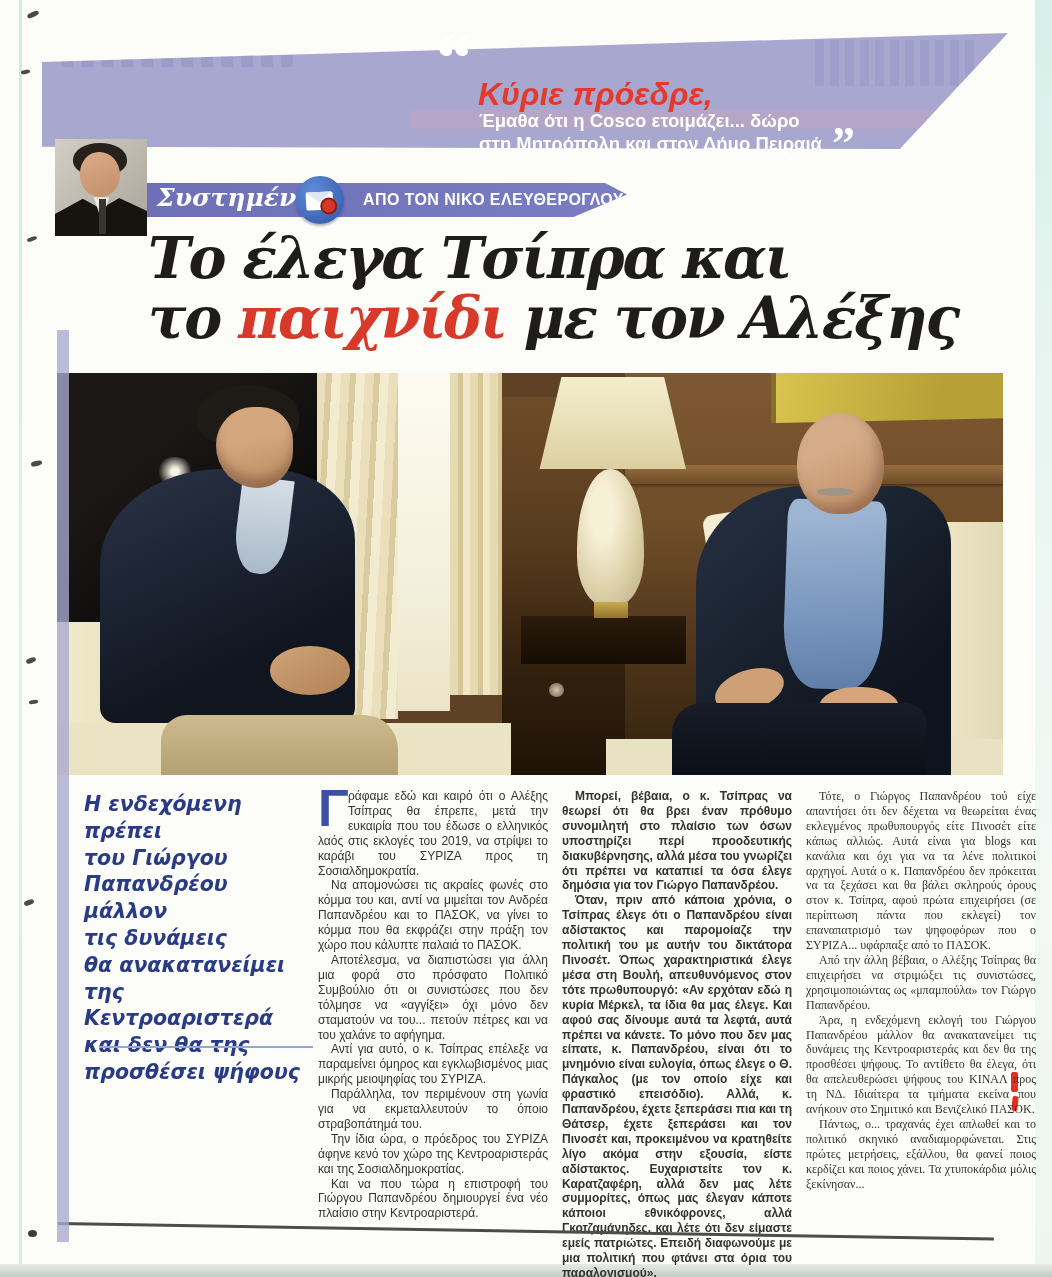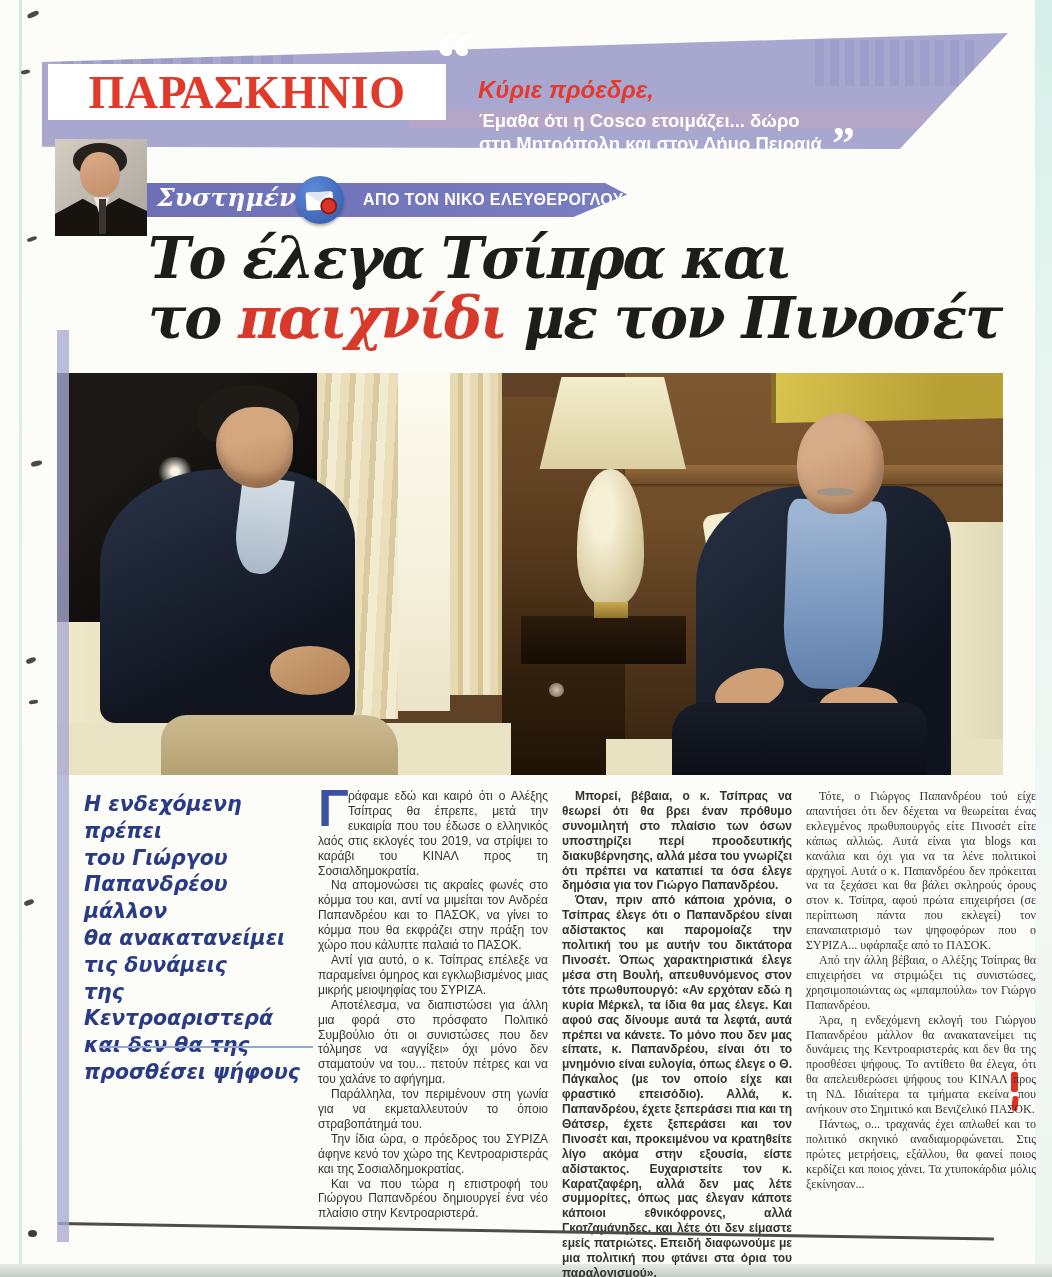--- a/index.html
+++ b/index.html
@@ -35,21 +35,21 @@
   .band-ghost2{position:absolute;left:80%;top:6%;width:17%;height:40%;
     background:repeating-linear-gradient(90deg,rgba(70,90,150,.10) 0 9px,rgba(70,90,150,0) 9px 15px);}
   .brand-box{position:absolute;left:48px;top:64px;width:398px;height:56px;background:#ffffff;
     display:flex;align-items:center;justify-content:center;}
   .brand{font-family:"Liberation Serif","DejaVu Serif",serif;font-weight:bold;font-size:46px;
     color:#e23a2a;letter-spacing:.5px;}
 
   
   .quote-open{position:absolute;left:436px;top:30px;font-family:"Liberation Serif","DejaVu Serif",serif;
     font-weight:bold;font-size:72px;color:#fff;line-height:.8;}
-  .quote-lead{position:absolute;left:478px;top:76px;font-style:italic;font-weight:bold;font-size:24px;color:#e5392b;}
+  .quote-lead{position:absolute;left:478px;top:76px;font-style:italic;font-weight:bold;font-size:32px;color:#e5392b;}
   .quote-l1{position:absolute;left:479px;top:110px;font-weight:bold;font-size:18.5px;color:#fff;}
   .quote-l2{position:absolute;left:479px;top:133px;font-weight:bold;font-size:18.5px;color:#fff;display:flex;}
   .quote-close{font-family:"Liberation Serif","DejaVu Serif",serif;font-weight:bold;font-size:46px;
     line-height:22px;margin-left:10px;}
 
   
   .author-photo{position:absolute;left:55px;top:139px;width:92px;height:97px;overflow:hidden;z-index:4;
     background:linear-gradient(135deg,#d3cdc2,#a9a49b);}
   .ap-hair{left:20%;top:4%;width:58%;height:34%;background:#26211d;border-radius:50% 50% 45% 45%;}
   .ap-face{left:27%;top:13%;width:44%;height:47%;background:linear-gradient(160deg,#dcab88,#c28e6a);border-radius:48% 52% 50% 50%;}
@@ -166,23 +166,20 @@
   <div class="dot"></div>
   <div class="pen-red"></div>
   <div class="pen-red2"></div>
 
   <div class="top-band">
     <div class="band-ghost"></div>
     <div class="band-ghost2"></div>
     <div class="band-stripe"></div>
   </div>
 
-  <div class="brand-box">
-    <span class="brand">ΠΑΡΑΣΚΗΝΙΟ</span>
-  </div>
 
   <div class="quote-open">“</div>
   <div class="quote-lead">Κύριε πρόεδρε,</div>
   <div class="quote-l1">Έμαθα ότι η Cosco ετοιμάζει... δώρο</div>
   <div class="quote-l2">
     <span>στη Μητρόπολη και στον Δήμο Πειραιά</span>
     <span class="quote-close">”</span>
   </div>
 
   <div class="author-photo">
@@ -199,21 +196,21 @@
   </div>
   <div class="env-icon">
     <i class="env-body">
       <i class="env-flap"></i>
       <i class="env-badge"></i>
     </i>
   </div>
 
   <h1 class="headline">
     <span class="hl-line">Το έλεγα Τσίπρα και</span>
-    <span class="hl-line"><span>το </span><span class="hl-red">παιχνίδι</span><span> με τον Πινοσέτ</span></span>
+    <span class="hl-line"><span>το </span><span class="hl-red">παιχνίδι</span><span> με τον Αλέξης</span></span>
   </h1>
 
   <div class="photo">
     <i class="ph-dark"></i>
     <i class="ph-spot"></i>
     <i class="ph-curtain1"></i>
     <i class="ph-window"></i>
     <i class="ph-curtain2"></i>
     <i class="ph-cabinet"></i>
     <i class="ph-knob"></i>
@@ -244,33 +241,33 @@
     <i class="pp-legs"></i>
   </div>
 
   <div class="v-strip"></div>
 
   <aside class="standfirst">
     <div>Η ενδεχόμενη</div>
     <div>πρέπει</div>
     <div>του Γιώργου</div>
     <div>Παπανδρέου μάλλον</div>
+    <div>τις δυνάμεις</div>
     <div>θα ανακατανείμει</div>
-    <div>τις δυνάμεις</div>
     <div>της Κεντροαριστερά</div>
     <div>και δεν θα της</div>
     <div>προσθέσει ψήφους</div>
   </aside>
   <div class="sf-rule"></div>
 
   <div class="col c1">
-    <p class="pf"><span class="dc">Γ</span><span>ράφαμε εδώ και καιρό ότι ο Αλέξης Τσίπρας θα έπρεπε, μετά την ευκαιρία που του έδωσε ο ελληνικός λαός στις εκλογές του 2019, να στρίψει το καράβι του ΚΙΝΑΛ προς τη Σοσιαλδημοκρατία.</span></p>
+    <p class="pf"><span class="dc">Γ</span><span>ράφαμε εδώ και καιρό ότι ο Αλέξης Τσίπρας θα έπρεπε, μετά την ευκαιρία που του έδωσε ο ελληνικός λαός στις εκλογές του 2019, να στρίψει το καράβι του ΣΥΡΙΖΑ προς τη Σοσιαλδημοκρατία.</span></p>
     <p class="pi">Να απομονώσει τις ακραίες φωνές στο κόμμα του και, αντί να μιμείται τον Ανδρέα Παπανδρέου και το ΠΑΣΟΚ, να γίνει το κόμμα που θα εκφράζει στην πράξη τον χώρο που κάλυπτε παλαιά το ΠΑΣΟΚ.</p>
+    <p class="pi">Αποτέλεσμα, να διαπιστώσει για άλλη μια φορά στο πρόσφατο Πολιτικό Συμβούλιο ότι οι συνιστώσες που δεν τόλμησε να «αγγίξει» όχι μόνο δεν σταματούν να του... πετούν πέτρες και να του χαλάνε το αφήγημα.</p>
     <p class="pi">Αντί για αυτό, ο κ. Τσίπρας επέλεξε να παραμείνει όμηρος και εγκλωβισμένος μιας μικρής μειοψηφίας του ΣΥΡΙΖΑ.</p>
-    <p class="pi">Αποτέλεσμα, να διαπιστώσει για άλλη μια φορά στο πρόσφατο Πολιτικό Συμβούλιο ότι οι συνιστώσες που δεν τόλμησε να «αγγίξει» όχι μόνο δεν σταματούν να του... πετούν πέτρες και να του χαλάνε το αφήγημα.</p>
     <p class="pi">Παράλληλα, τον περιμένουν στη γωνία για να εκμεταλλευτούν το όποιο στραβοπάτημά του.</p>
     <p class="pi">Την ίδια ώρα, ο πρόεδρος του ΣΥΡΙΖΑ άφηνε κενό τον χώρο της Κεντροαριστεράς και της Σοσιαλδημοκρατίας.</p>
     <p class="pi">Και να που τώρα η επιστροφή του Γιώργου Παπανδρέου δημιουργεί ένα νέο πλαίσιο στην Κεντροαριστερά.</p>
   </div>
 
   <div class="col c2">
     <p class="pi">Μπορεί, βέβαια, ο κ. Τσίπρας να θεωρεί ότι θα βρει έναν πρόθυμο συνομιλητή στο πλαίσιο των όσων υποστηρίζει περί προοδευτικής διακυβέρνησης, αλλά μέσα του γνωρίζει ότι πρέπει να καταπιεί τα όσα έλεγε δημόσια για τον Γιώργο Παπανδρέου.</p>
     <p class="pi">Όταν, πριν από κάποια χρόνια, ο Τσίπρας έλεγε ότι ο Παπανδρέου είναι αδίστακτος και παρομοίαζε την πολιτική του με αυτήν του δικτάτορα Πινοσέτ. Όπως χαρακτηριστικά έλεγε μέσα στη Βουλή, απευθυνόμενος στον τότε πρωθυπουργό: «Αν ερχόταν εδώ η κυρία Μέρκελ, τα ίδια θα μας έλεγε. Και αφού σας δίνουμε αυτά τα λεφτά, αυτά πρέπει να κάνετε. Το μόνο που δεν μας είπατε, κ. Παπανδρέου, είναι ότι το μνημόνιο είναι ευλογία, όπως έλεγε ο Θ. Πάγκαλος (με τον οποίο είχε και φραστικό επεισόδιο). Αλλά, κ. Παπανδρέου, έχετε ξεπεράσει πια και τη Θάτσερ, έχετε ξεπεράσει και τον Πινοσέτ και, προκειμένου να κρατηθείτε λίγο ακόμα στην εξουσία, είστε αδίστακτος. Ευχαριστείτε τον κ. Καρατζαφέρη, αλλά δεν μας λέτε συμμορίτες, όπως μας έλεγαν κάποτε κάποιοι εθνικόφρονες, αλλά Γκοτζαμάνηδες, και λέτε ότι δεν είμαστε εμείς πατριώτες. Επειδή διαφωνούμε με μια πολιτική που φτάνει στα όρια του παραλογισμού».</p>
   </div>
 

